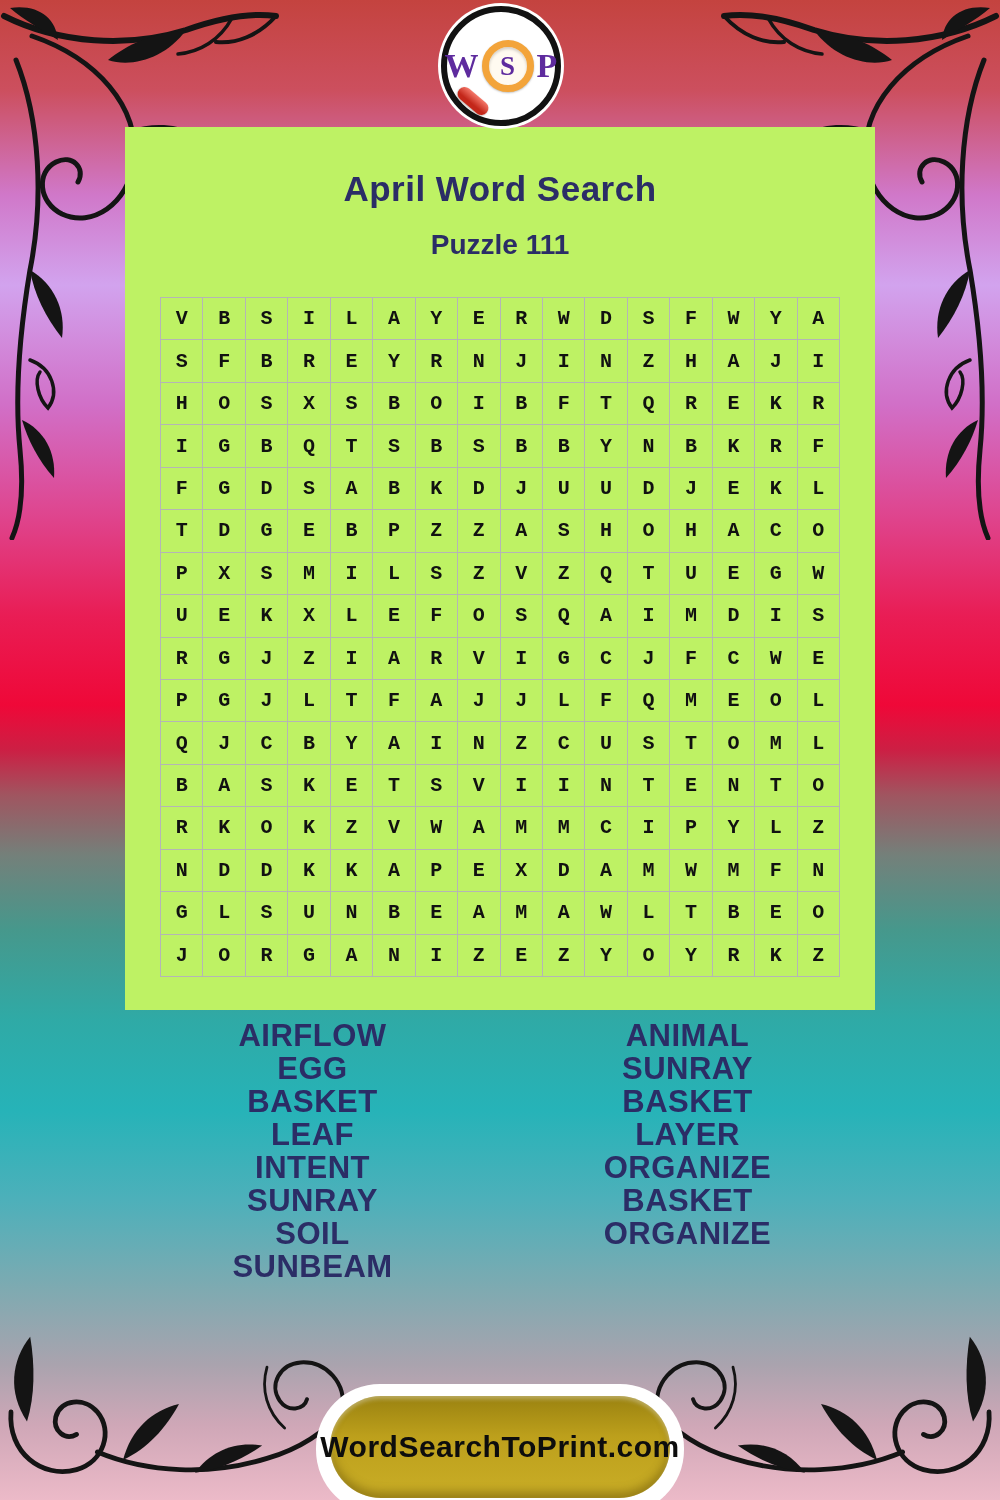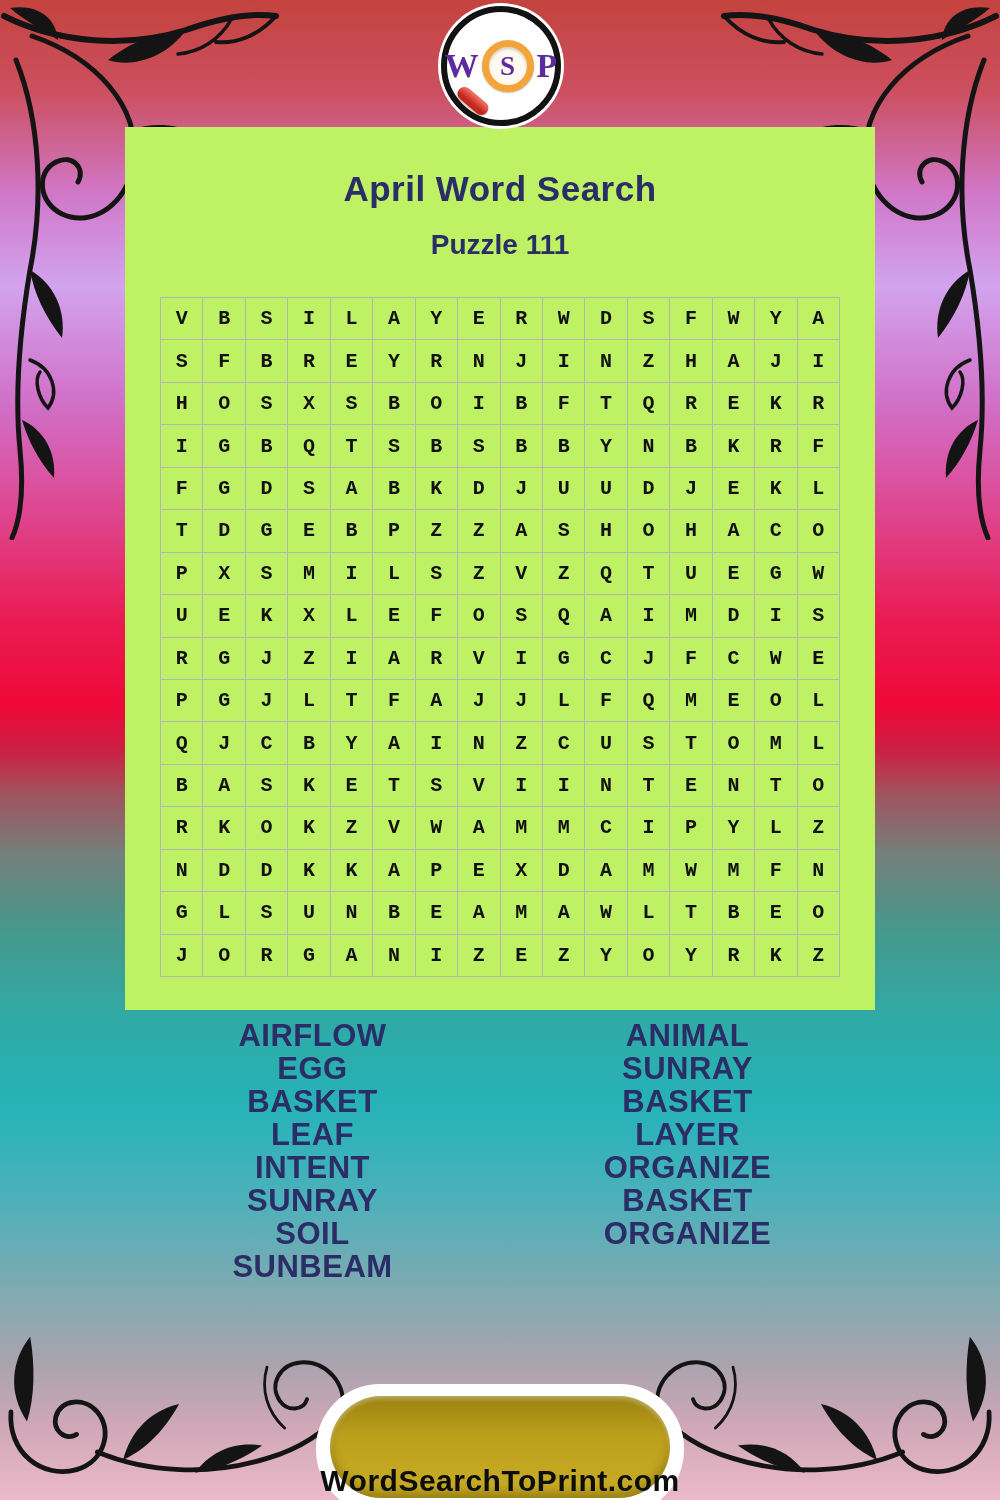--- a/index.html
+++ b/index.html
@@ -75,21 +75,21 @@
 
   .footer-glow {
     position:absolute; left:316px; top:1384px; width:368px; height:130px;
     background:#ffffff; border-radius:64px; z-index:4;
   }
   .footer-button {
     position:absolute; left:14px; top:12px; width:340px; height:102px;
     border-radius:51px; border:none; cursor:pointer;
     background:linear-gradient(180deg,#9a8210 0%, #bda01c 40%, #c9ad26 100%);
     box-shadow:inset 0 3px 4px rgba(255,255,255,.35), inset 0 -6px 10px rgba(90,70,0,.45);
-    display:flex; align-items:flex-end; justify-content:center;
+    display:flex; align-items:center; justify-content:center;
   }
   .footer-label {
     font-size:30px; font-weight:bold; color:#0d0d0d; letter-spacing:.5px;
     font-family:"Liberation Sans", sans-serif;
   }
 </style>
 </head>
 <body>
 
 <svg class="flourish f-tl" width="280" height="540" viewBox="0 0 280 540">

